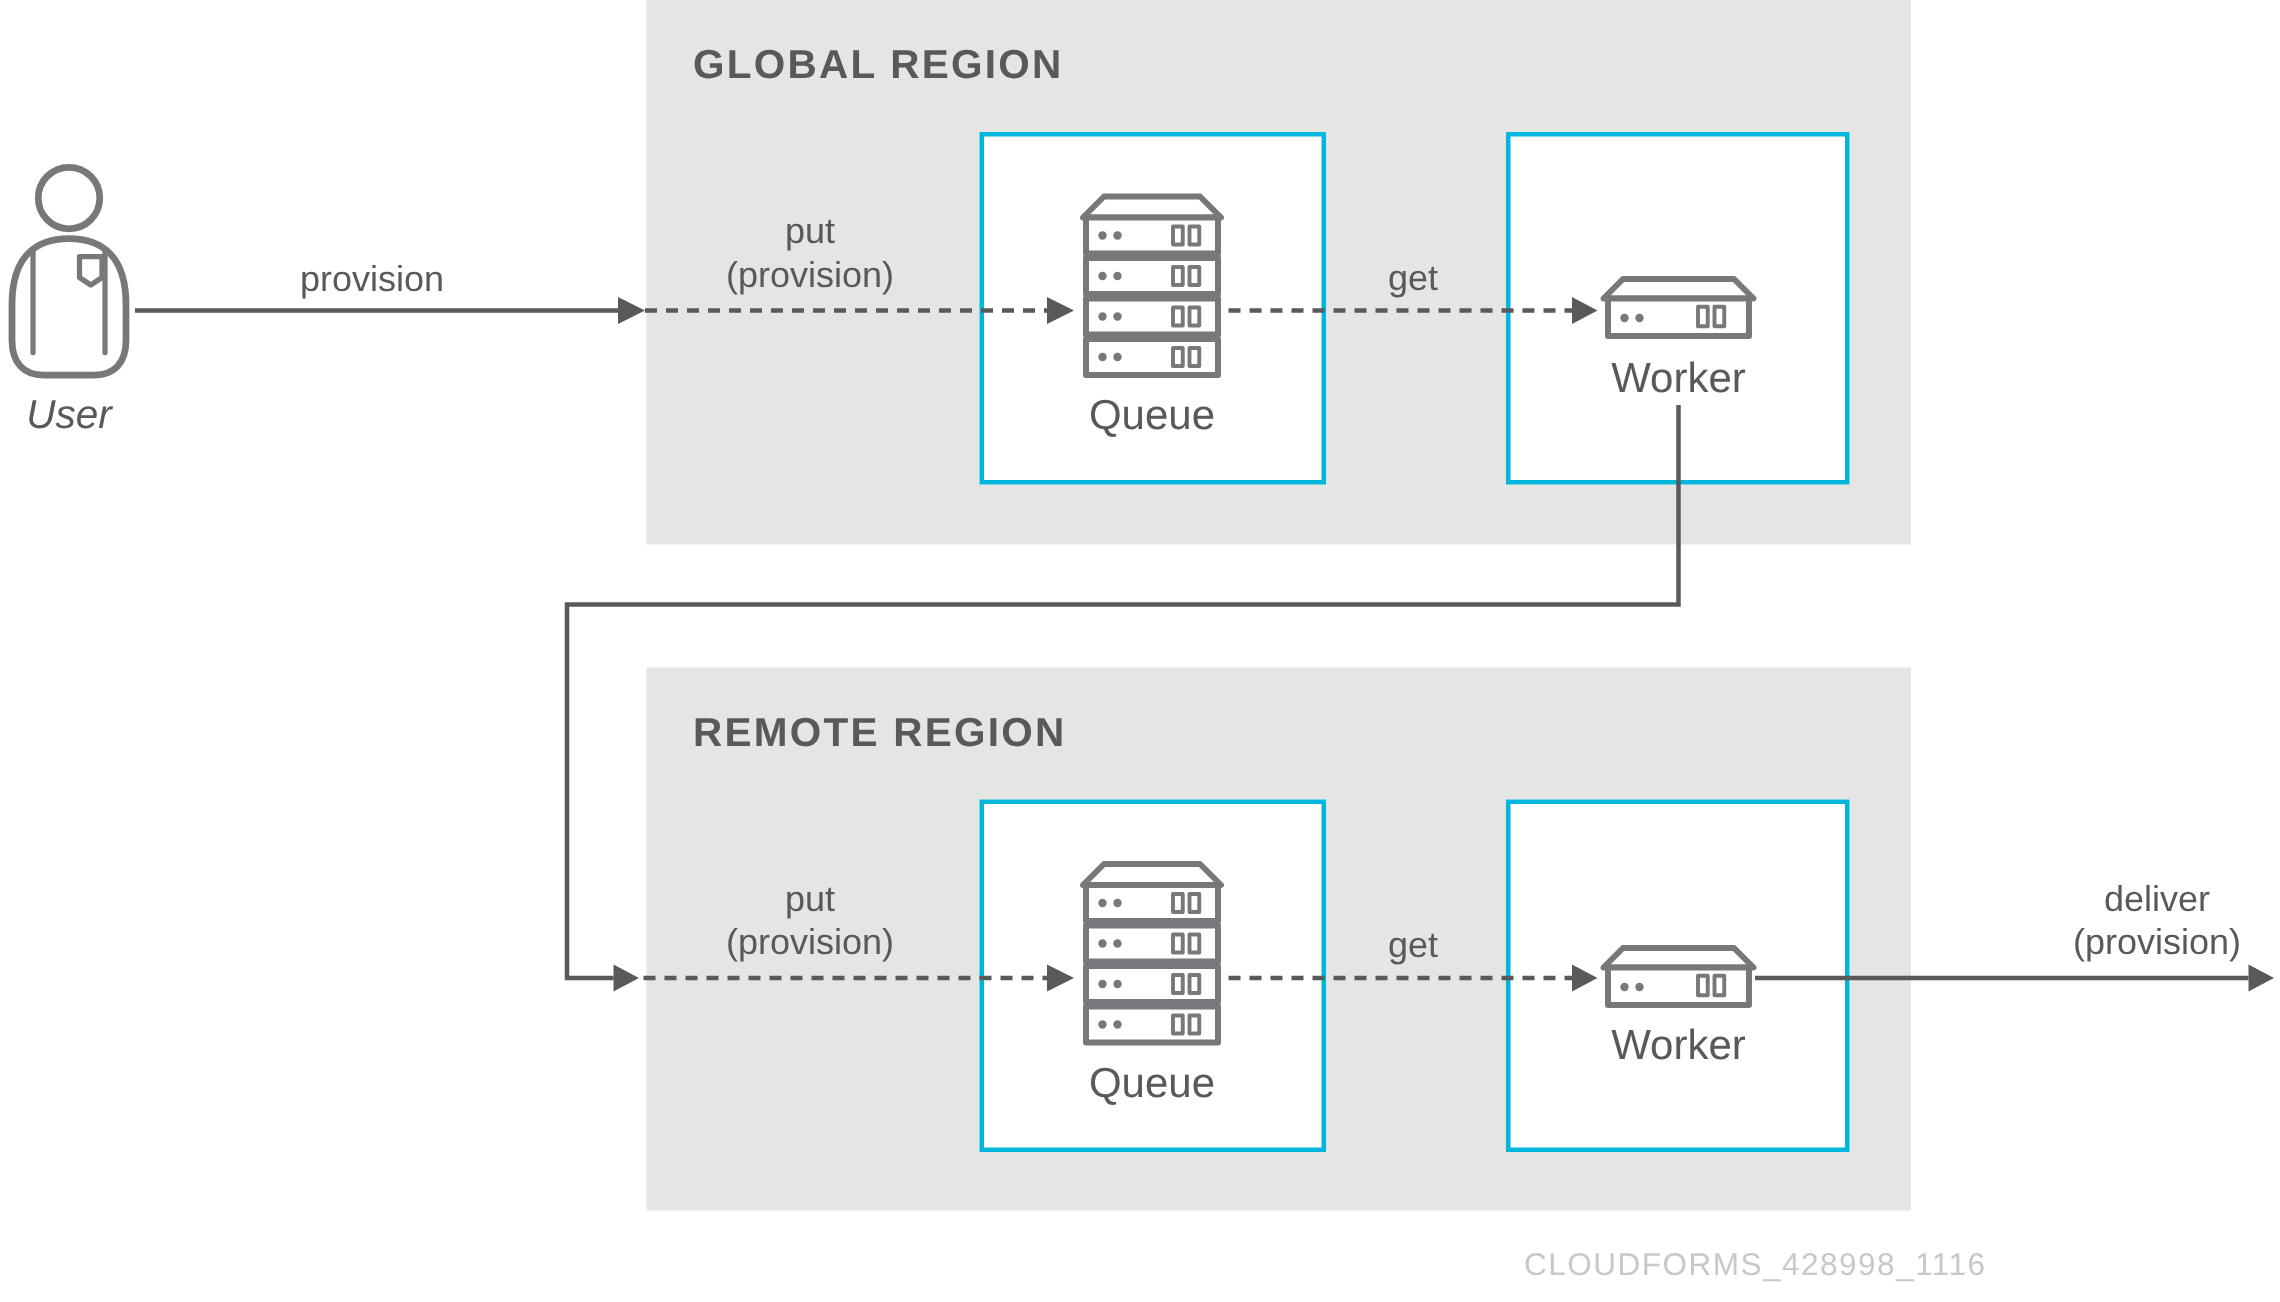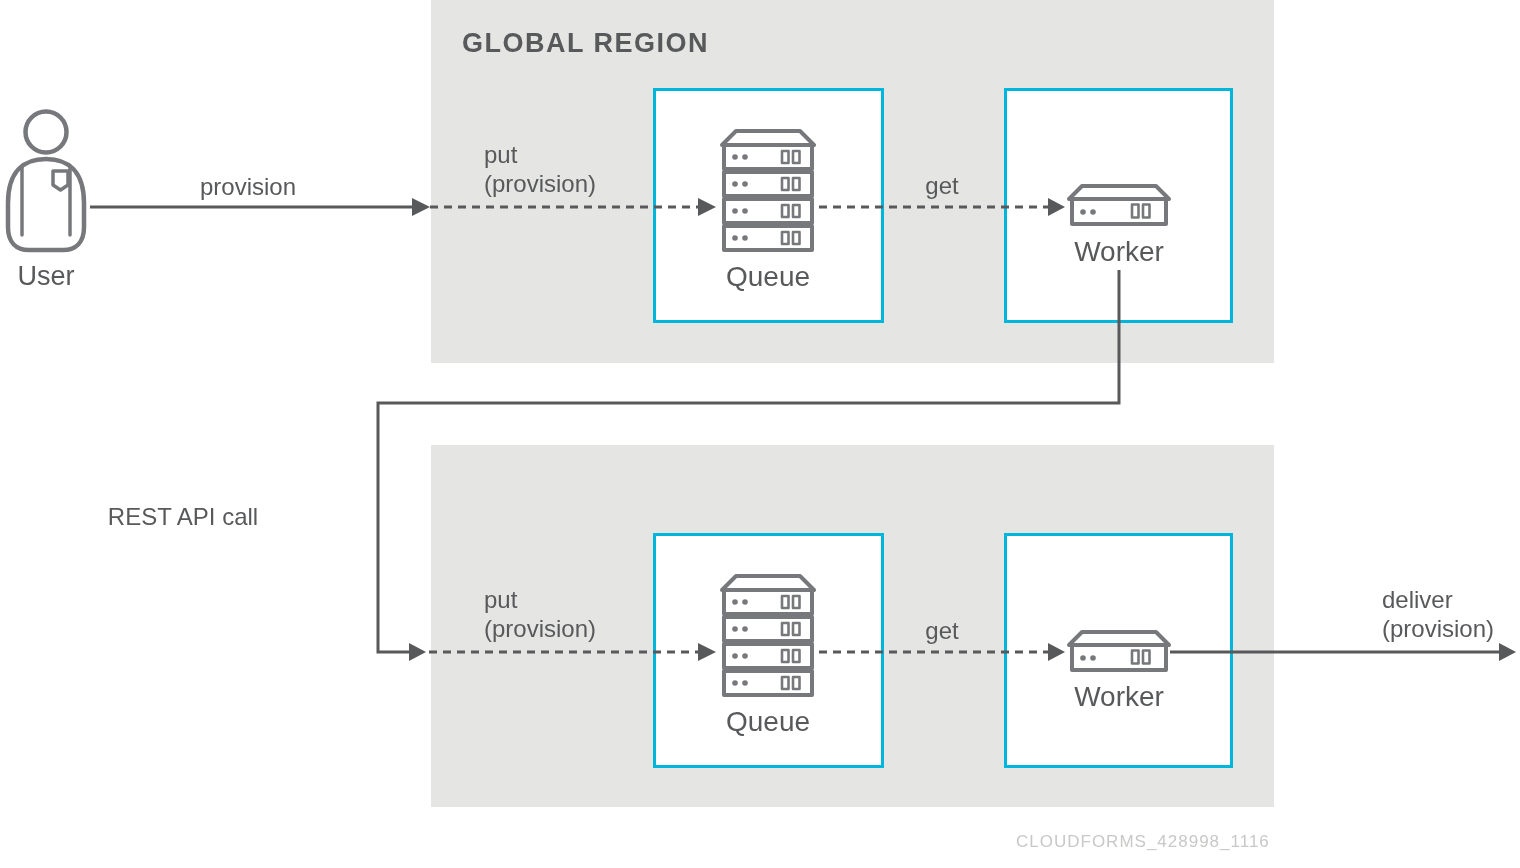--- a/index.html
+++ b/index.html
@@ -11,27 +11,27 @@
   .region { position:absolute; background:#e5e5e4; z-index:0; }
   .region-title {
     position:absolute; font-size:27px; font-weight:bold; letter-spacing:1.5px;
     color:#58595b; z-index:4; white-space:nowrap;
   }
   .node-box {
     position:absolute; background:#ffffff; border:3px solid #00b6dd; z-index:1;
   }
   .label {
     position:absolute; z-index:4; font-size:24px; color:#58595b;
-    white-space:nowrap; line-height:29px;
+    text-align:center; white-space:nowrap; line-height:29px;
   }
   .label.centered { transform:translateX(-50%); }
   .node-label { font-size:28px; }
-  .big { font-size:27px; }
+  .big { font-size:27px;font-style:italic; }
   .watermark {
-    position:absolute; z-index:4; font-size:17px; letter-spacing:1px;
+    position:absolute; z-index:4; font-size:21px; letter-spacing:1px;
     color:#c9c8c7; white-space:nowrap;
   }
   svg.overlay {
     position:absolute; left:0; top:0; z-index:2; pointer-events:none;
     overflow:visible;
   }
   svg.icon-svg { position:absolute; z-index:3; overflow:visible; }
   .icon-svg polygon, .icon-svg rect {
     fill:#ffffff; stroke:#77787b; stroke-width:4; stroke-linejoin:round;
   }
@@ -45,20 +45,21 @@
 </style>
 </head>
 <body>
 
 <div class="canvas">
 
   <div class="region" style="left:431px; top:0; width:843px; height:363px;"></div>
   <div class="region" style="left:431px; top:445px; width:843px; height:362px;"></div>
 
   <div class="region-title" style="left:462px; top:28px;">GLOBAL REGION</div>
+  <div class="region-title" style="left:462px; top:473px;">REMOTE REGION</div>
 
   <div class="node-box" style="left:653px; top:88px; width:231px; height:235px;"></div>
   <div class="node-box" style="left:1004px; top:88px; width:229px; height:235px;"></div>
   <div class="node-box" style="left:653px; top:533px; width:231px; height:235px;"></div>
   <div class="node-box" style="left:1004px; top:533px; width:229px; height:235px;"></div>
 
   <svg class="overlay" width="1520" height="868" viewBox="0 0 1520 868">
 
     <g>
       <line x1="90" y1="207" x2="412" y2="207"></line>
@@ -178,21 +179,20 @@
     <span style="display:block;">put</span>
     <span style="display:block;">(provision)</span>
   </div>
 
   <div class="label centered" style="left:942px; top:171px;">get</div>
 
   <div class="label centered node-label" style="left:768px; top:262px;">Queue</div>
   <div class="label centered node-label" style="left:1119px; top:237px;">Worker</div>
 
   <div class="label centered" style="left:183px; top:502px;">
-    <span style="display:block;">REST API call</span>
   </div>
 
   <div class="label centered" style="left:540px; top:585px;">
     <span style="display:block;">put</span>
     <span style="display:block;">(provision)</span>
   </div>
 
   <div class="label centered" style="left:942px; top:616px;">get</div>
 
   <div class="label centered node-label" style="left:768px; top:707px;">Queue</div>

